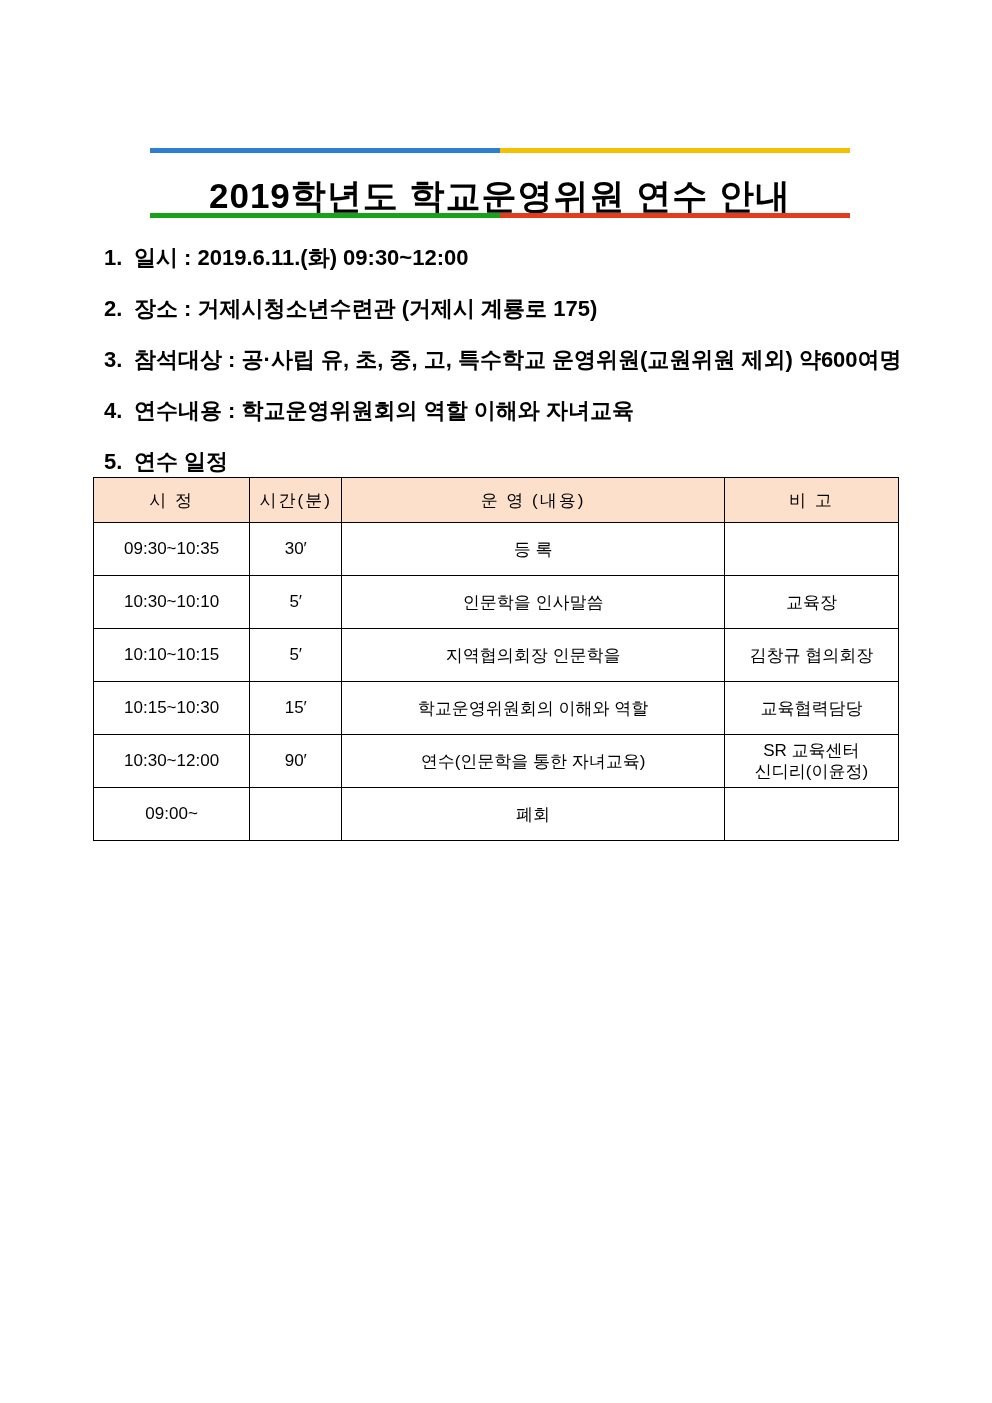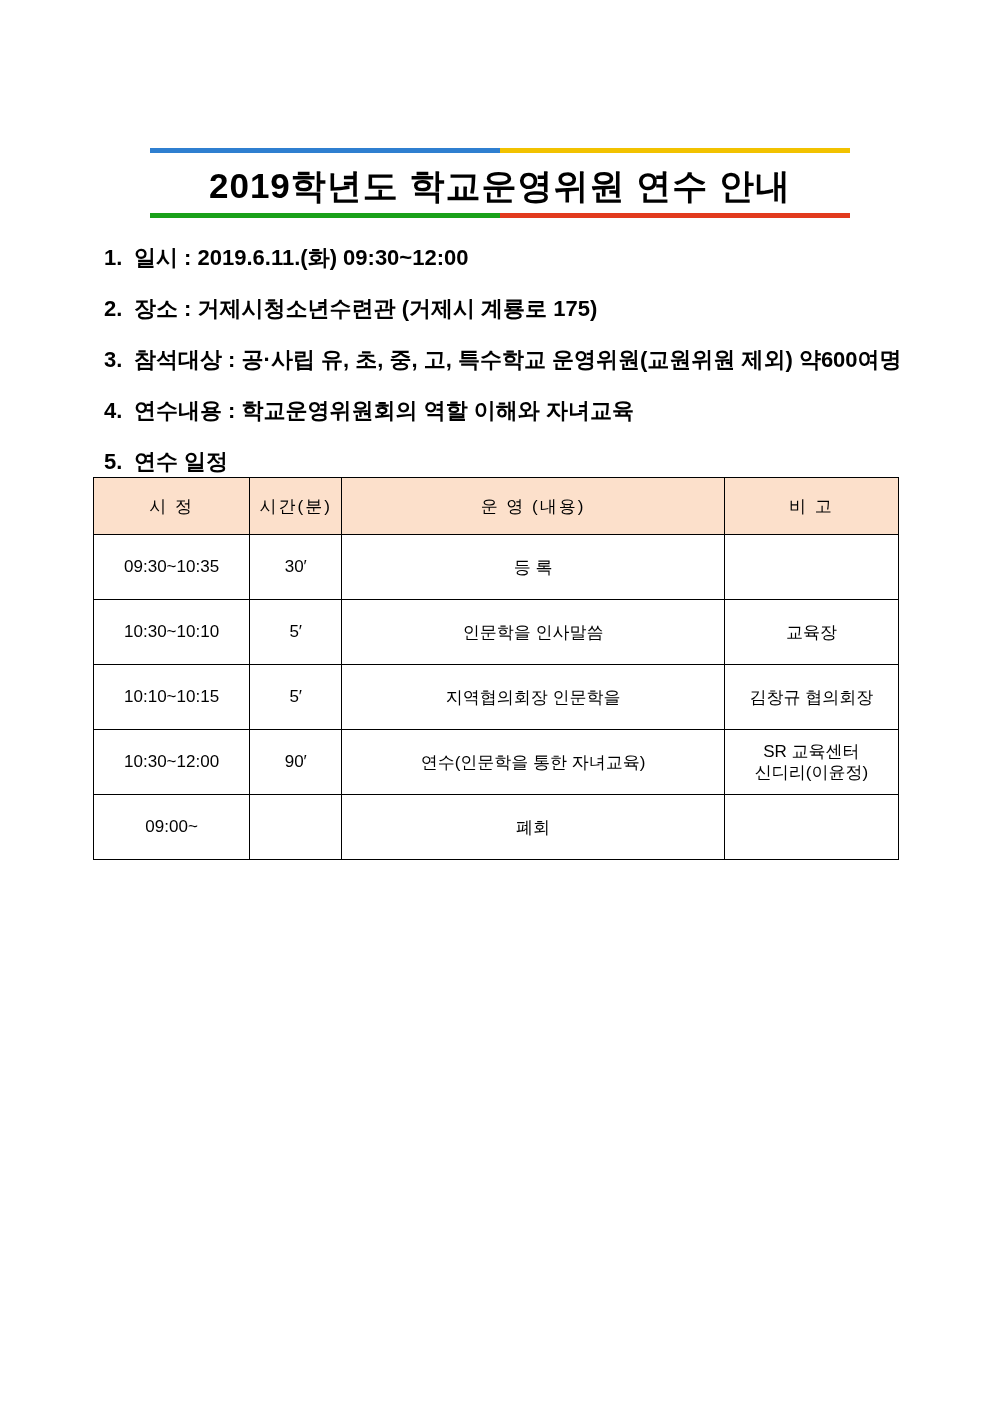--- a/index.html
+++ b/index.html
@@ -59,21 +59,21 @@
   .title-bar-bottom .seg-left {
     width: 50%;
     background: #1aa11a;
   }
   .title-bar-bottom .seg-right {
     width: 50%;
     background: #e23b1e;
   }
   .title-text {
     position: absolute;
-    top: 8px;
+    top: 18px;
     left: 0;
     width: 700px;
     height: 60px;
     line-height: 60px;
     text-align: center;
     font-size: 35px;
     font-weight: bold;
     letter-spacing: 1px;
     white-space: nowrap;
   }
@@ -109,21 +109,21 @@
     width: 806px;
     border-collapse: collapse;
     table-layout: fixed;
   }
   .schedule-table th,
   .schedule-table td {
     border: 1px solid #000000;
     text-align: center;
     font-size: 17px;
     font-weight: normal;
-    padding: 8px;
+    padding: 2px;
     height: 48px;
     vertical-align: middle;
   }
   .schedule-table thead th {
     background: #fce0cb;
     height: 40px;
     letter-spacing: 2px;
   }
   .col-time   { width: 156px; }
   .col-dur    { width: 92px; }
@@ -202,20 +202,26 @@
         <td>인문학을 인사말씀</td>
         <td>교육장</td>
       </tr>
       <tr>
         <td>10:10~10:15</td>
         <td>5′</td>
         <td>지역협의회장 인문학을</td>
         <td>김창규 협의회장</td>
       </tr>
       <tr>
+        <td>10:15~10:30</td>
+        <td>15′</td>
+        <td>학교운영위원회의 이해와 역할</td>
+        <td>교육협력담당</td>
+      </tr>
+      <tr>
         <td>10:30~12:00</td>
         <td>90′</td>
         <td>연수(인문학을 통한 자녀교육)</td>
         <td class="two-line">SR 교육센터<br>신디리(이윤정)</td>
       </tr>
       <tr>
         <td>09:00~</td>
         <td></td>
         <td>폐회</td>
         <td></td>

